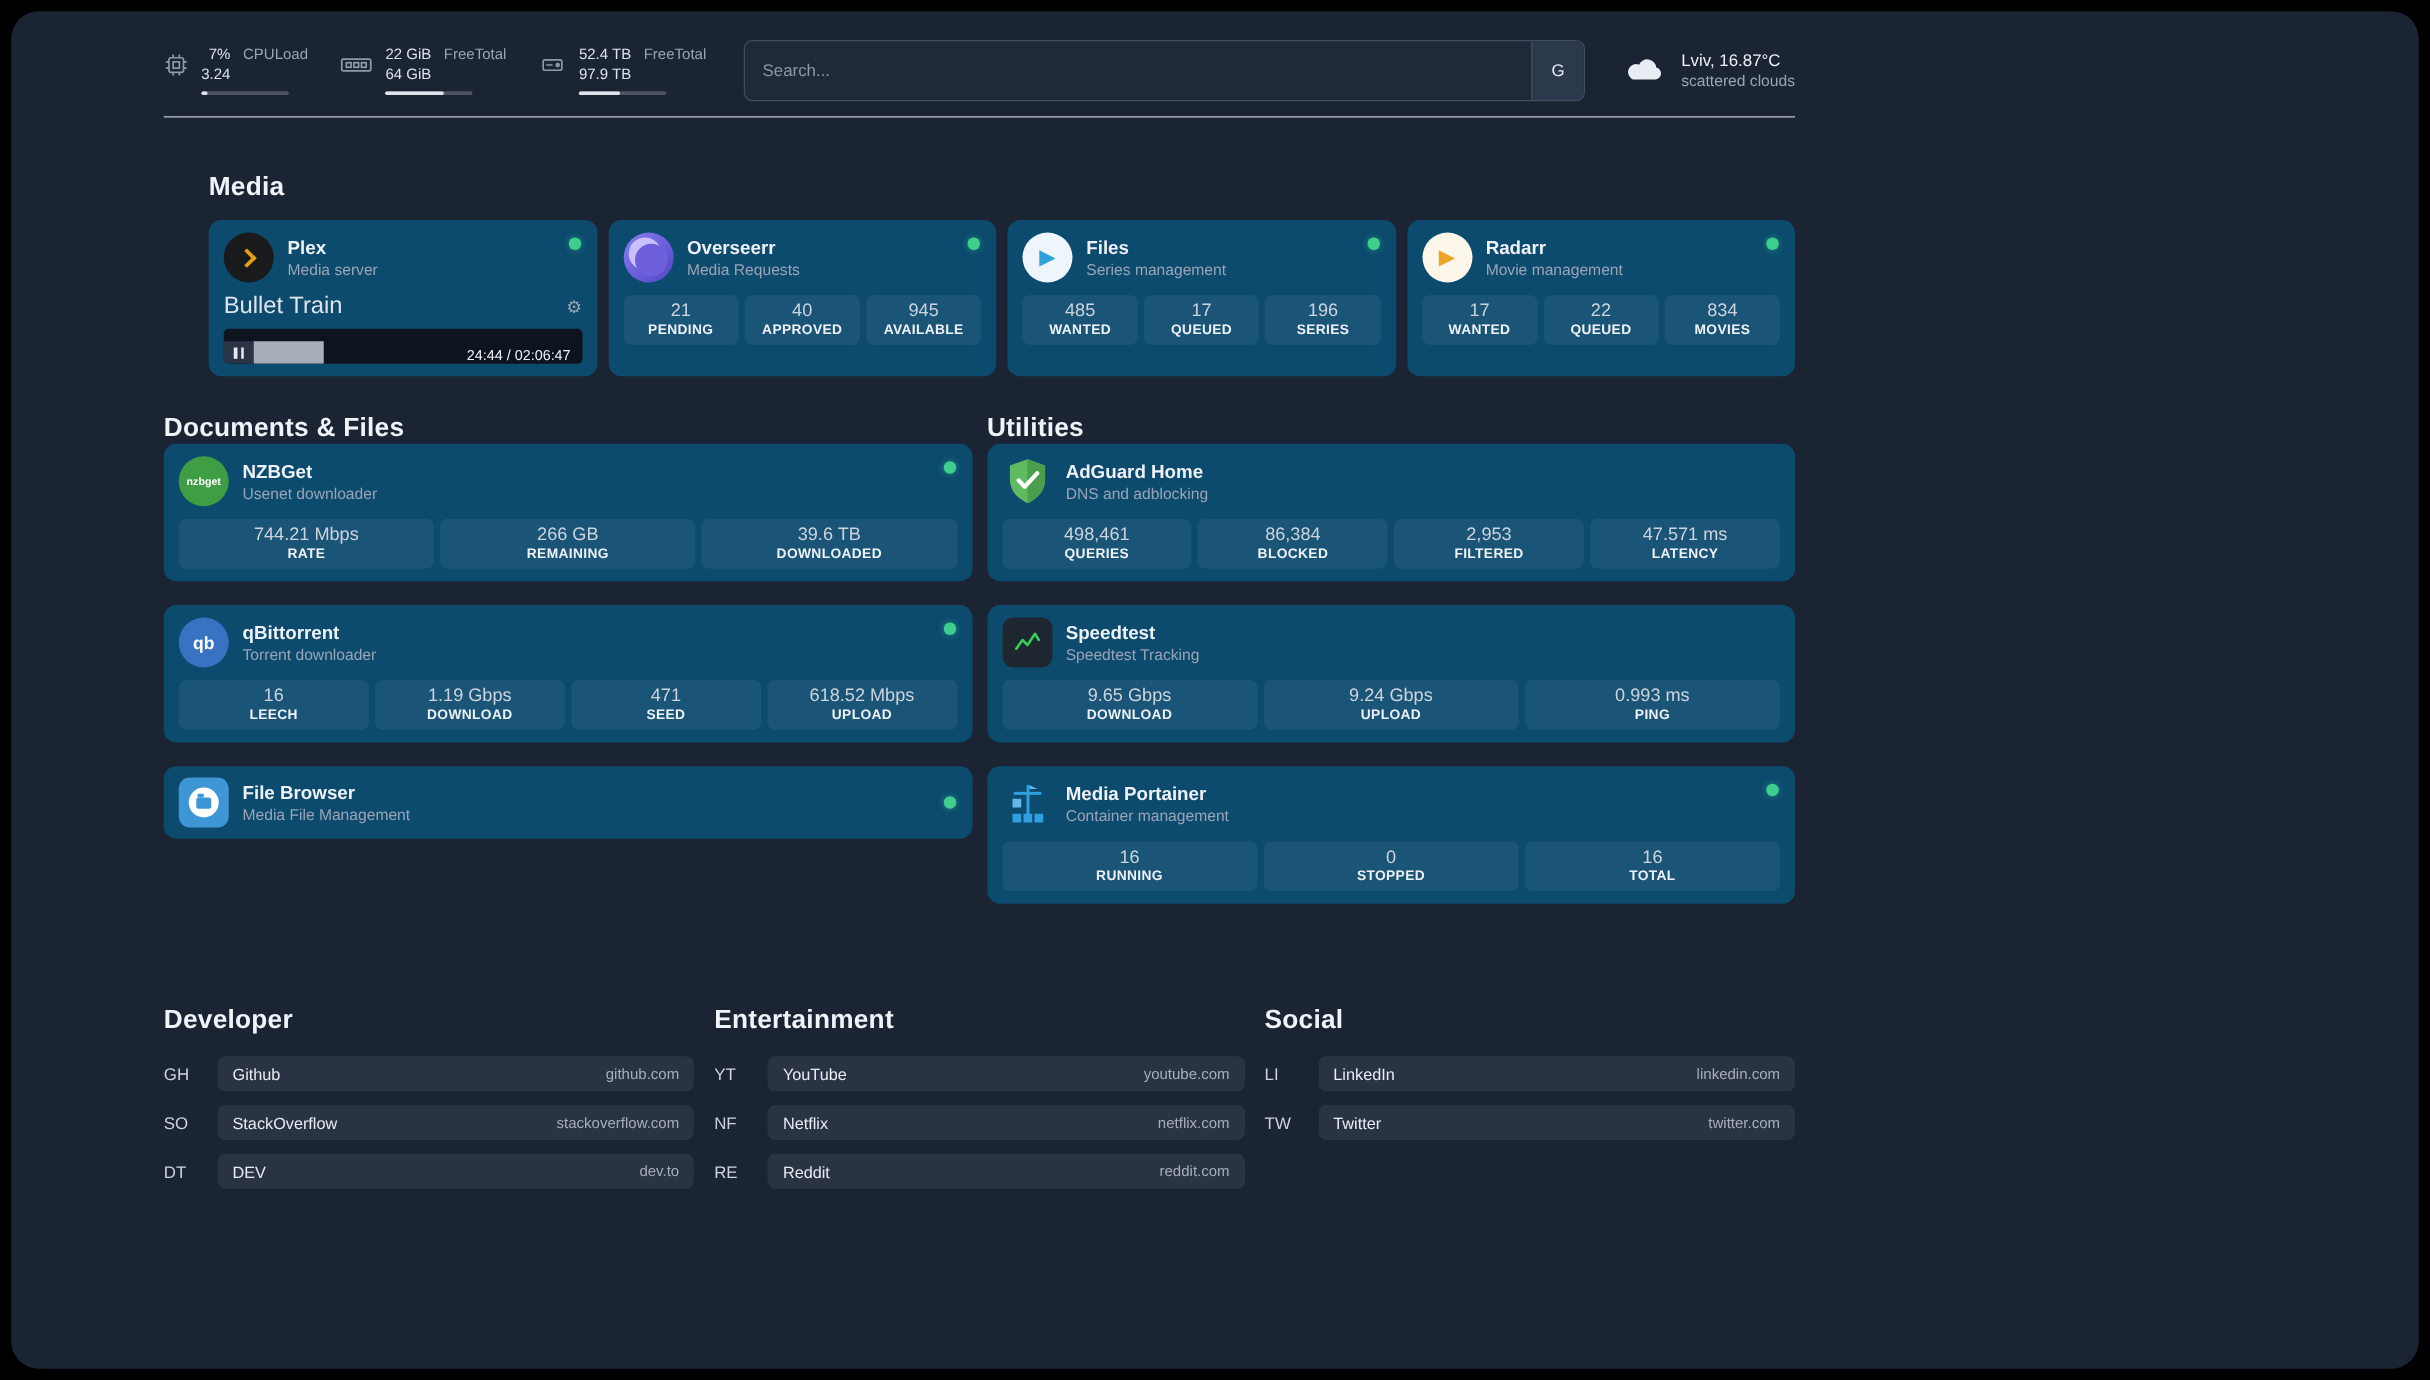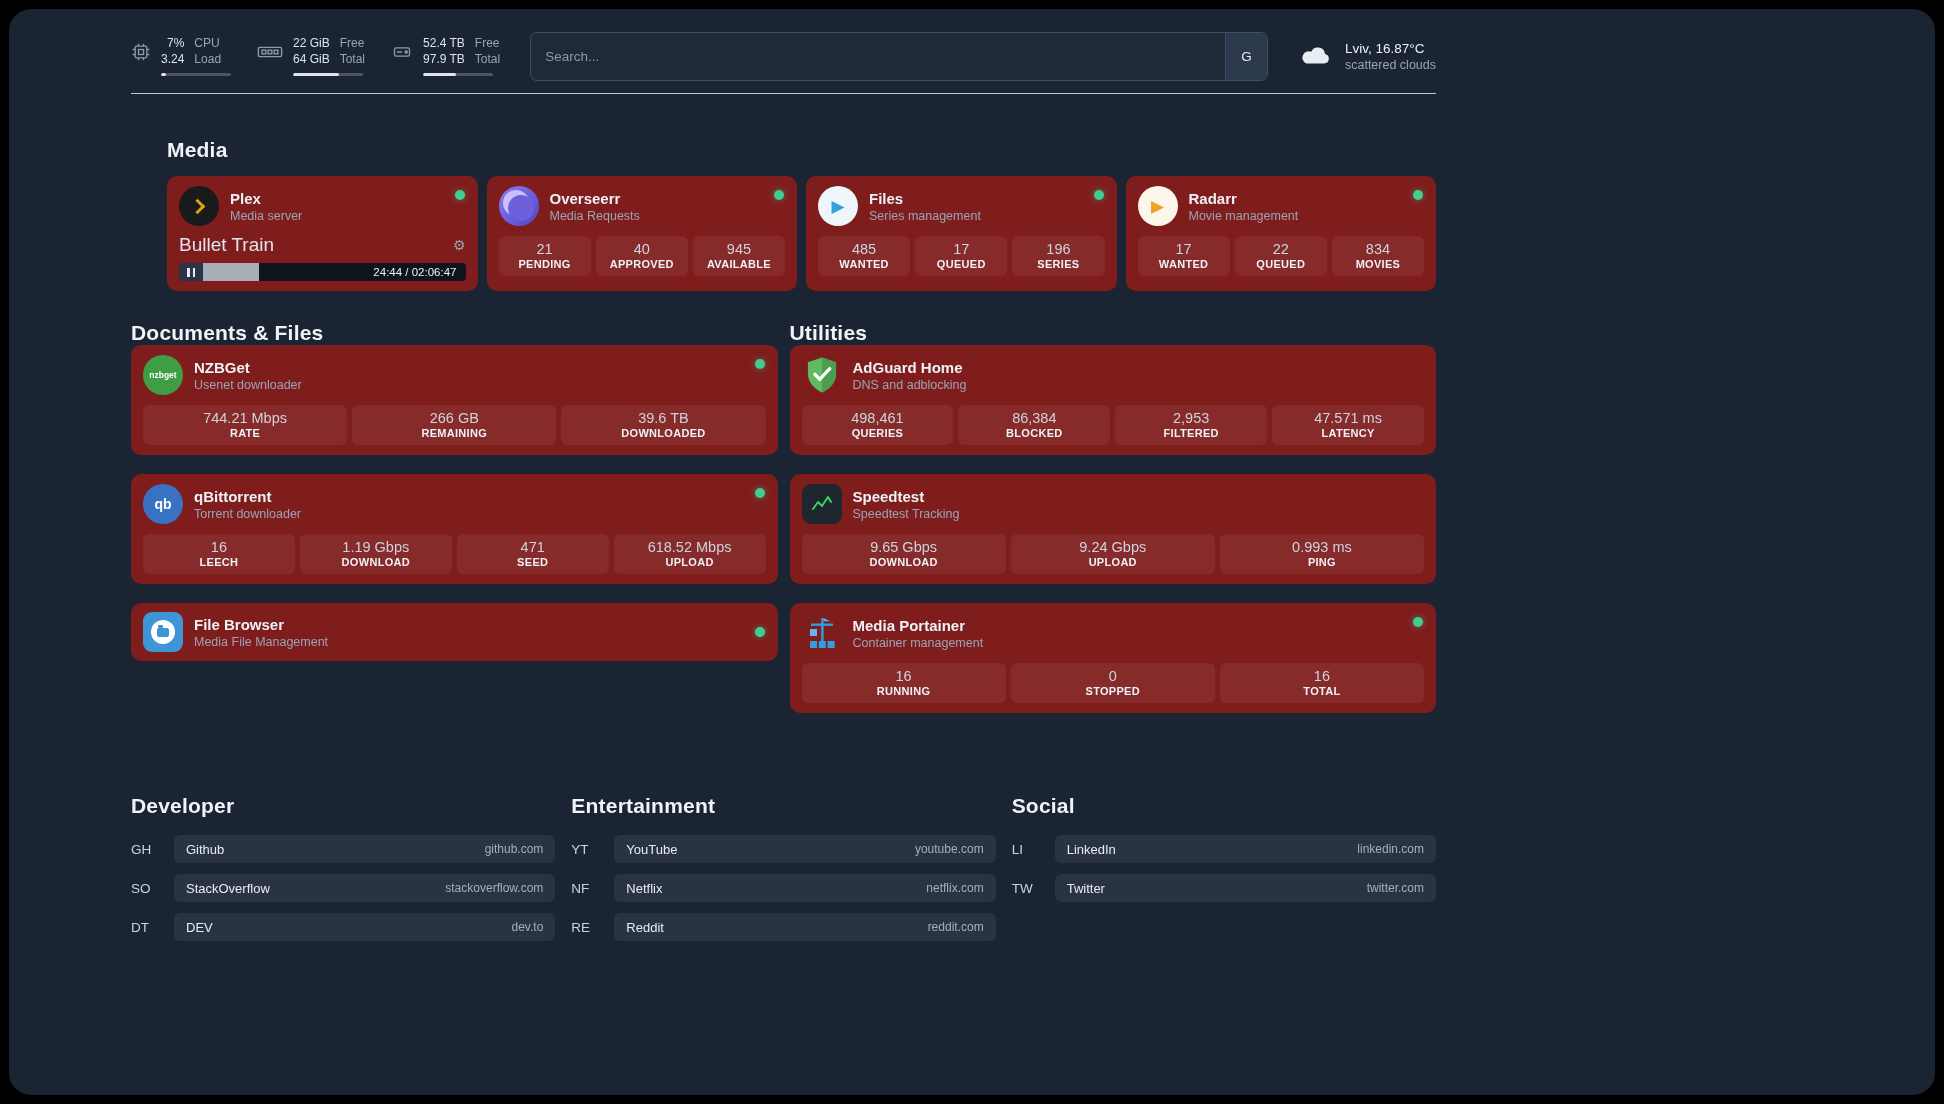--- a/index.html
+++ b/index.html
@@ -7,42 +7,42 @@
   body { width:1944px; height:1104px; font-family:"Liberation Sans","DejaVu Sans",sans-serif; position:relative; overflow:hidden; }
   .board { position:absolute; inset:9px; background:#1b2433; border-radius:22px; overflow:hidden; }
   .content { margin-left:122px; padding-top:24px; width:1305px; }
 
   
   .topbar { display:flex; align-items:center; gap:26px; height:46px; }
   .metric { display:flex; align-items:flex-start; gap:10px; }
   .metric svg { margin-top:6px; }
   .m-lines { display:flex; gap:10px; font-size:12px; line-height:1.3; }
   .m-vals { display:flex; flex-direction:column; color:#dde3ec; text-align:right; }
-  .m-labs { display:flex; flex-direction:column; color:#9aa4b6; }
+  .m-labs { display:flex; color:#9aa4b6; }
   .m-bar { height:3px; border-radius:2px; background:rgba(255,255,255,.22); margin-top:5px; width:70px; overflow:hidden; }
   .m-bar i { display:block; height:100%; background:#dfe4ea; border-radius:2px; }
 
   .search { flex:1; display:flex; height:49px; background:#1f2937; border:1px solid #414d63; border-radius:7px; overflow:hidden; margin:0 4px; }
   .search input { flex:1; background:transparent; border:none; outline:none; color:#e5eaf2; padding:0 14px; font-size:13.5px; font-family:inherit; }
   .search input::placeholder { color:#8d97a9; }
   .search-btn { width:42px; background:#2c384c; border:none; border-left:1px solid #414d63; color:#e5eaf2; font-size:13.5px; cursor:pointer; font-family:inherit; }
 
   .weather { display:flex; align-items:center; gap:11px; white-space:nowrap; }
   .w-loc { font-size:13.5px; color:#eef1f6; }
   .w-cond { font-size:12.5px; color:#9aa4b6; margin-top:2px; }
 
   .divider { margin-top:14px; height:1px; background:#e2e5ea; opacity:.85; }
 
   
   h2 { font-size:21px; font-weight:600; color:#f0f3f8; letter-spacing:.2px; }
   .sec-media { margin-top:44px;margin-left:36px; }
   .sec-media h2 { margin-bottom:14px; }
   .grid4 { display:grid; grid-template-columns:repeat(4,1fr); gap:9px; }
 
-  .card { background:#7f1d1d; border-radius:10px; padding:10px 12px; position:relative; cursor:pointer; }
+  .card { background:#0c4a6e; border-radius:10px; padding:10px 12px; position:relative; cursor:pointer; }
   .head { display:flex; align-items:center; gap:11px; }
   .name { font-size:15px; font-weight:700; color:#eef1f6; }
   .sub { font-size:12.5px; color:#9aa4b6; margin-top:2px; }
   .dot { position:absolute; top:14px; right:13px; width:10px; height:10px; border-radius:50%; background:#3ecf8e; box-shadow:0 0 6px rgba(62,207,142,.5); }
   .card.slim .dot { top:50%; margin-top:-5px; }
 
   .stats { display:flex; gap:5px; margin-top:10px; }
   .stat { flex:1; background:rgba(255,255,255,.06); border-radius:6px; text-align:center; padding:5px 2px 6px; }
   .stat .v { font-size:14.5px; color:#cdd4de; }
   .stat .l { font-size:11px; font-weight:700; color:#eef2f8; margin-top:1px; letter-spacing:.3px; }
@@ -50,21 +50,21 @@
   .cols { display:grid; grid-template-columns:1fr 1fr; gap:12px; margin-top:30px; align-items:start; }
   .col h2 { }
   .col .card { margin-bottom:19px; }
   .card.slim { padding:9px 12px; }
 
   
   .player { margin-top:8px; }
   .track-row { display:flex; align-items:center; justify-content:space-between; }
   .track { font-size:19px; color:#dfe4ec; }
   .gear { font-size:14px; color:#99a2b3; cursor:pointer; }
-  .pbar { position:relative; display:flex; align-items:center; height:18px; background:#0d1420; border-radius:4px; margin-top:7px; overflow:hidden; cursor:pointer; }
+  .pbar { position:relative; display:flex; align-items:flex-end; height:28px; background:#0d1420; border-radius:4px; margin-top:7px; overflow:hidden; cursor:pointer; }
   .pause { width:24px; height:18px; background:#2a3446; display:flex; gap:3px; align-items:center; justify-content:center; flex:none; cursor:pointer; }
   .pause i { width:2.5px; height:9px; background:#e7ebf1; }
   .pfill { height:18px; width:56px; background:#a7aeb9; flex:none; }
   .ptime { margin-left:auto; padding-right:9px; font-size:11.5px; color:#eef1f6; }
 
   
   .icon { width:40px; height:40px; border-radius:9px; display:flex; align-items:center; justify-content:center; flex:none; position:relative; }
   .icon.plex { border-radius:50%; background:#191a1c; }
   .chev { width:11px; height:11px; border-top:3.5px solid #e5a00d; border-right:3.5px solid #e5a00d; transform:rotate(45deg); margin-left:-4px; }
   .icon.overseerr { border-radius:50%; background:linear-gradient(135deg,#8a7df0,#4f46c8); overflow:hidden; }

